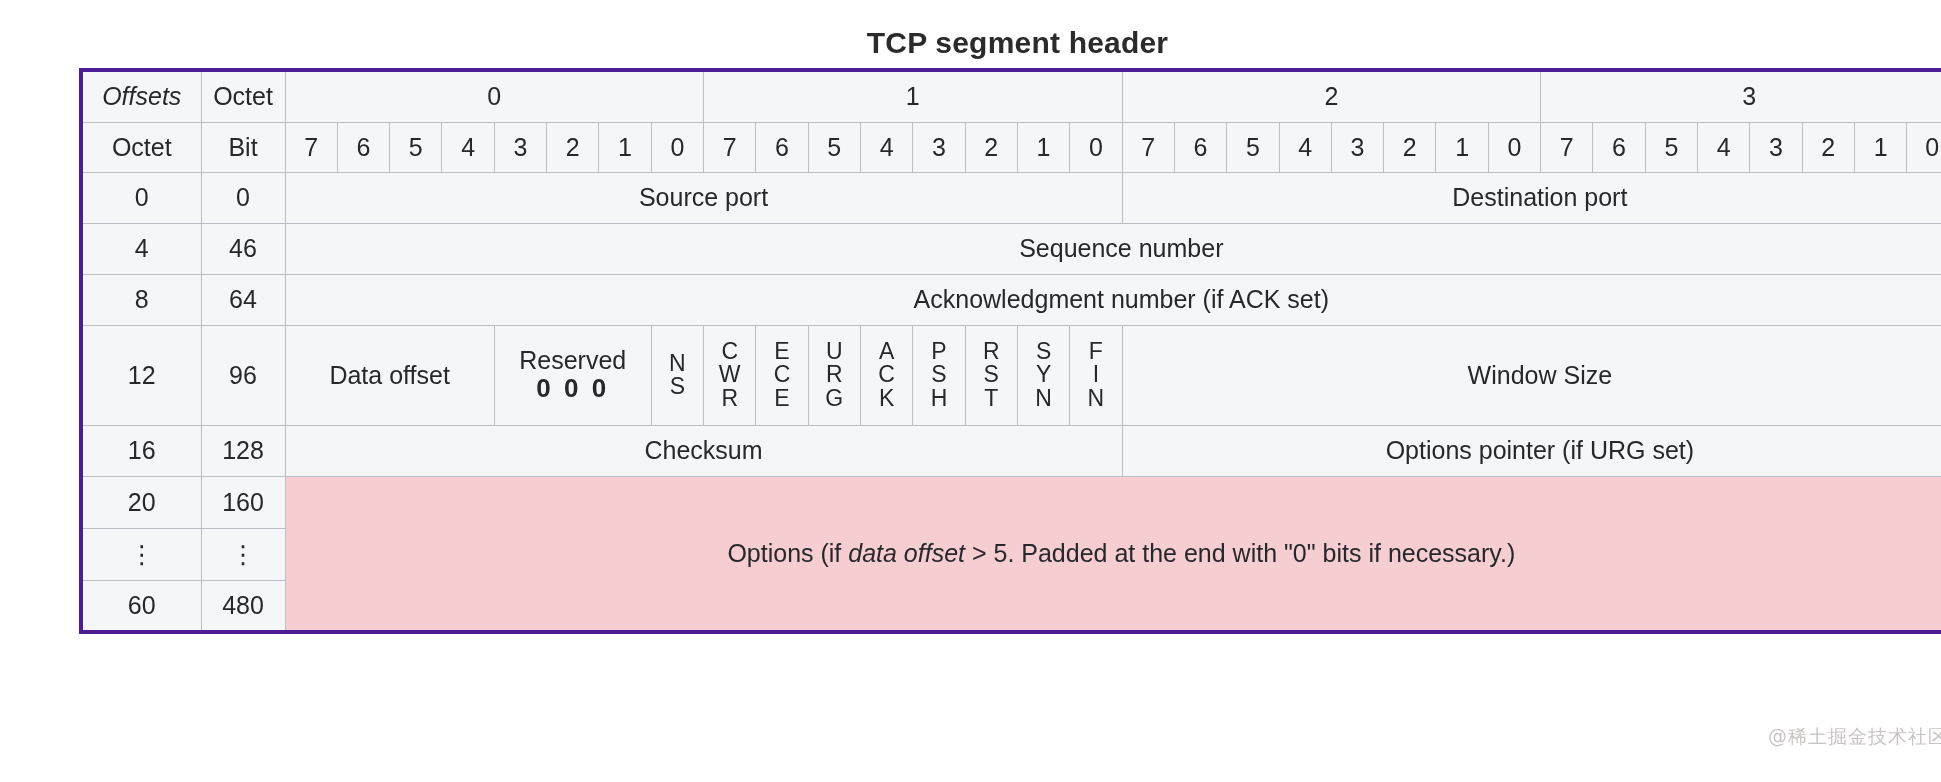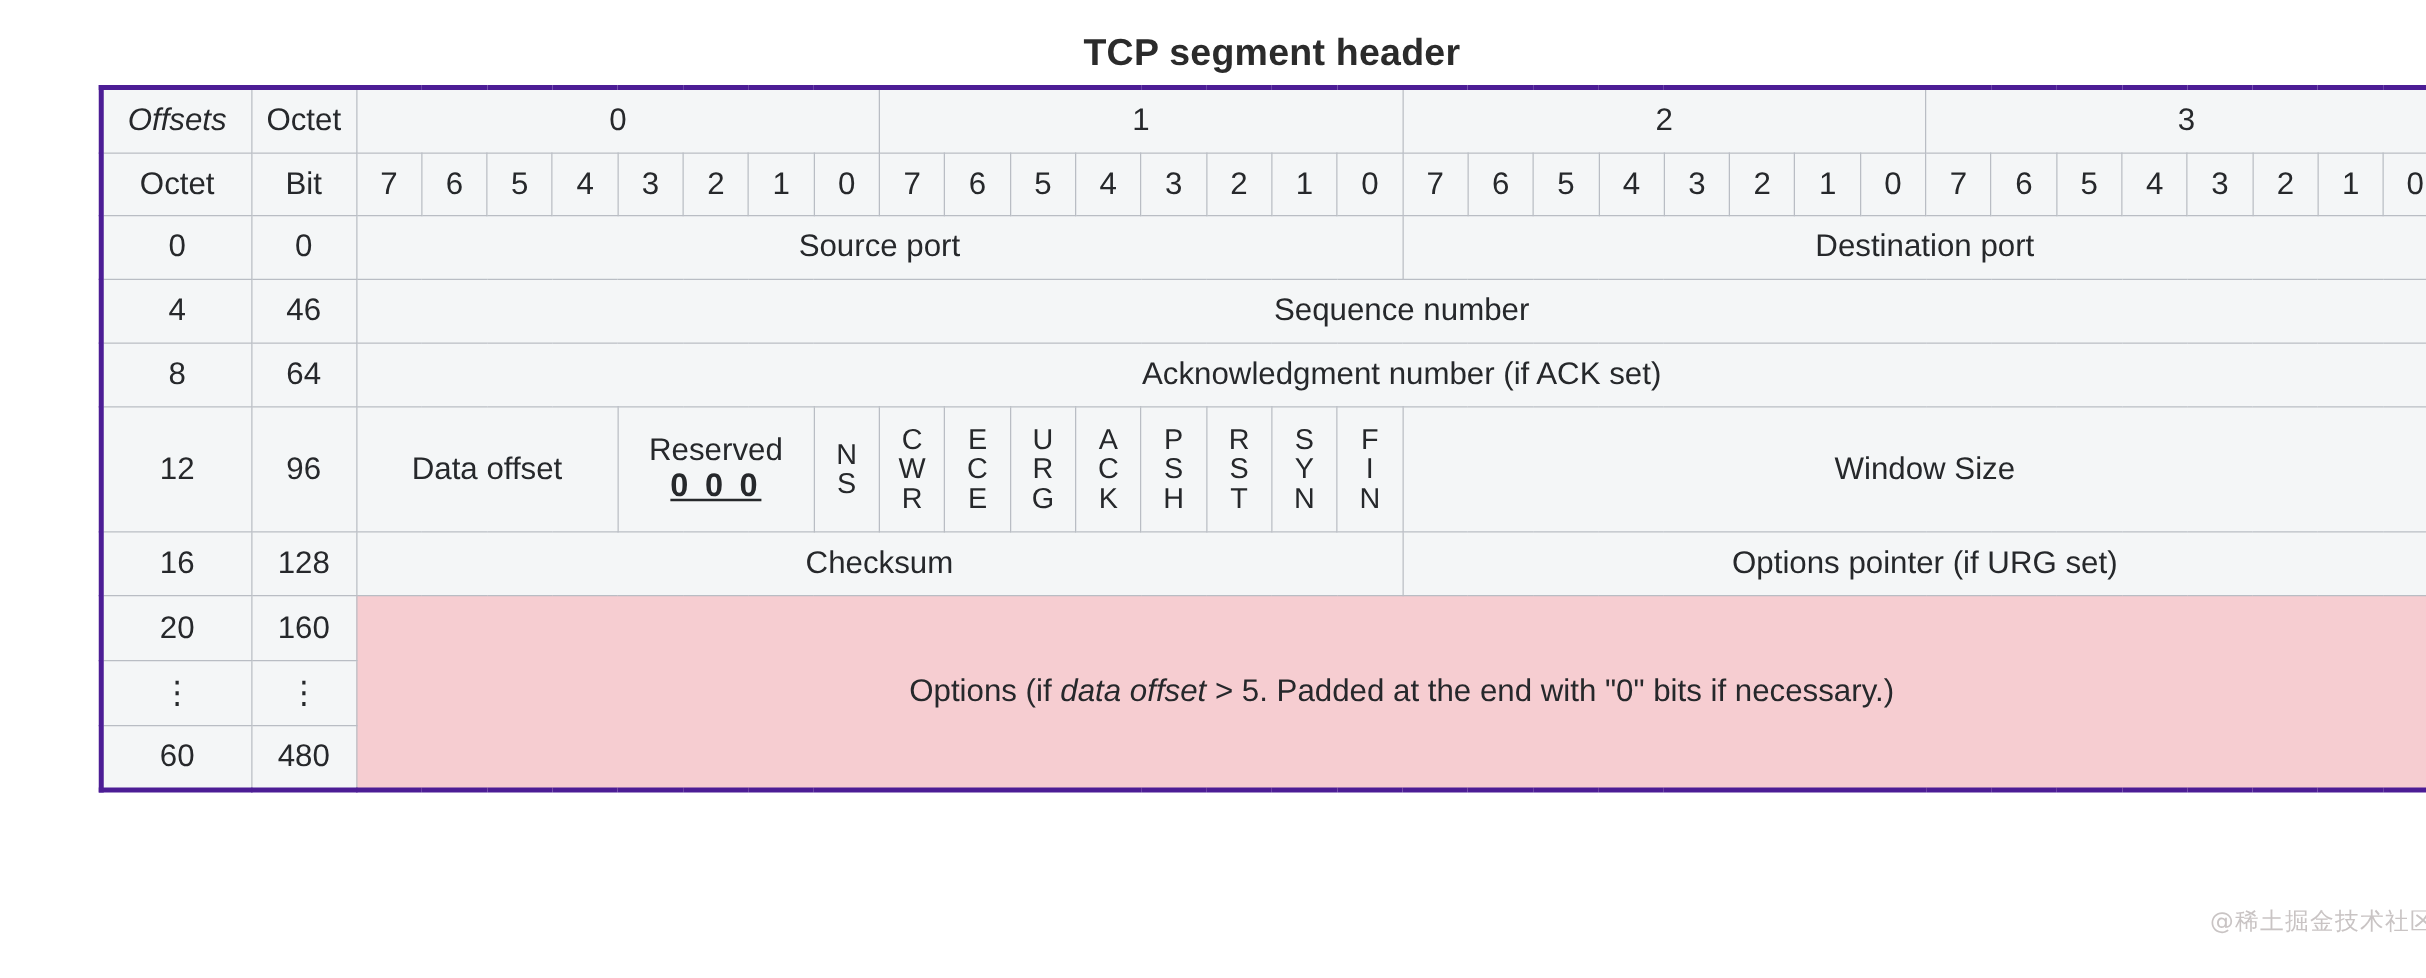--- a/index.html
+++ b/index.html
@@ -68,21 +68,21 @@
   .row-opt1  { height: 52px; }
   .row-opt2  { height: 52px; }
   .row-opt3  { height: 52px; }
 
   
   .opt-pink  { background: #f6cdd1 !important; font-size: 26px; }
   .opt-off   { background: #e6eaef; font-weight: bold; font-size: 26px; }
 
   
   .reserved-inner { line-height: 1.12; }
-  .reserved-zeros { font-weight: bold; letter-spacing: 3px; font-size: 26px; text-decoration: underline; }
+  .reserved-zeros { font-weight: bold; letter-spacing: 3px; font-size: 26px; }
 
   
   .flag-cell { padding: 0; }
   .flag-stack {
     display: flex;
     flex-direction: column;
     align-items: center;
     justify-content: center;
     height: 99px;
     font-size: 23px;

